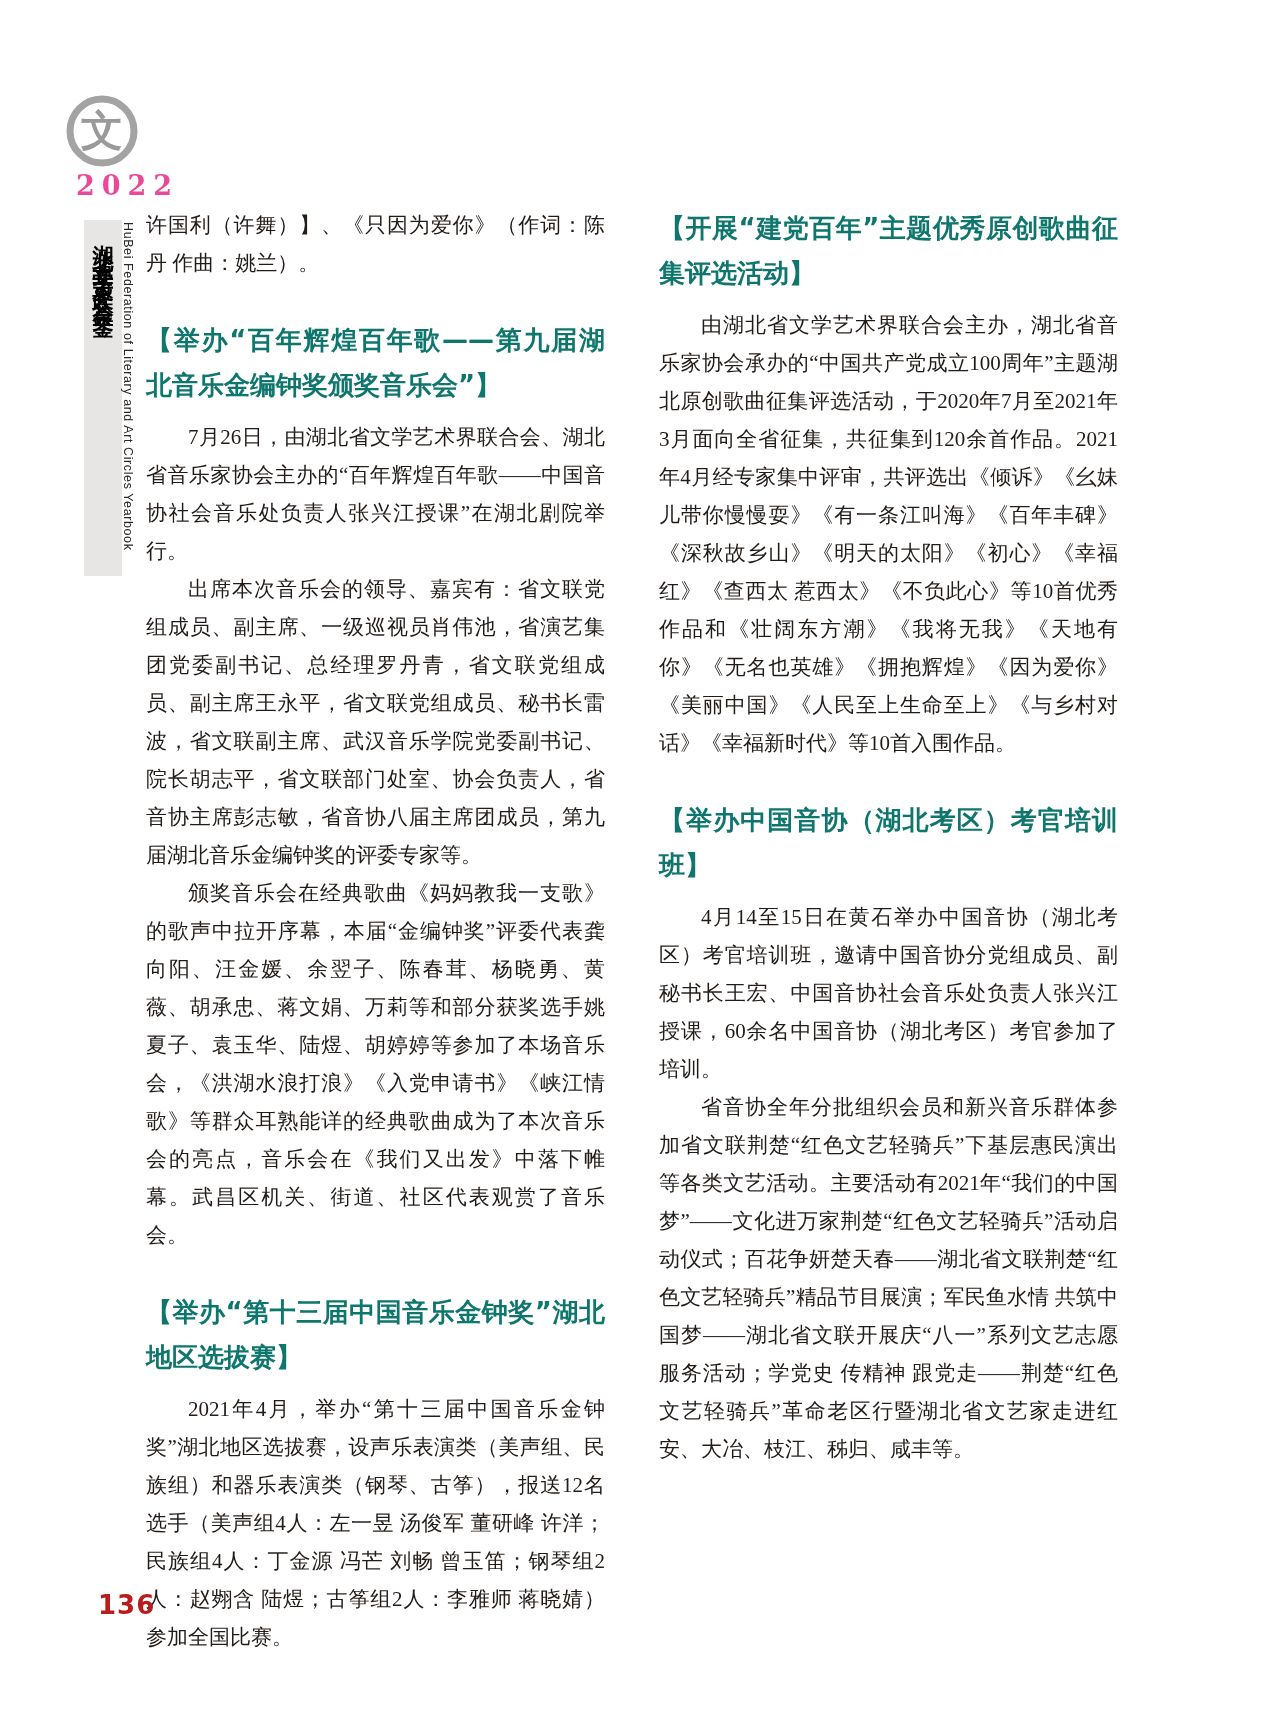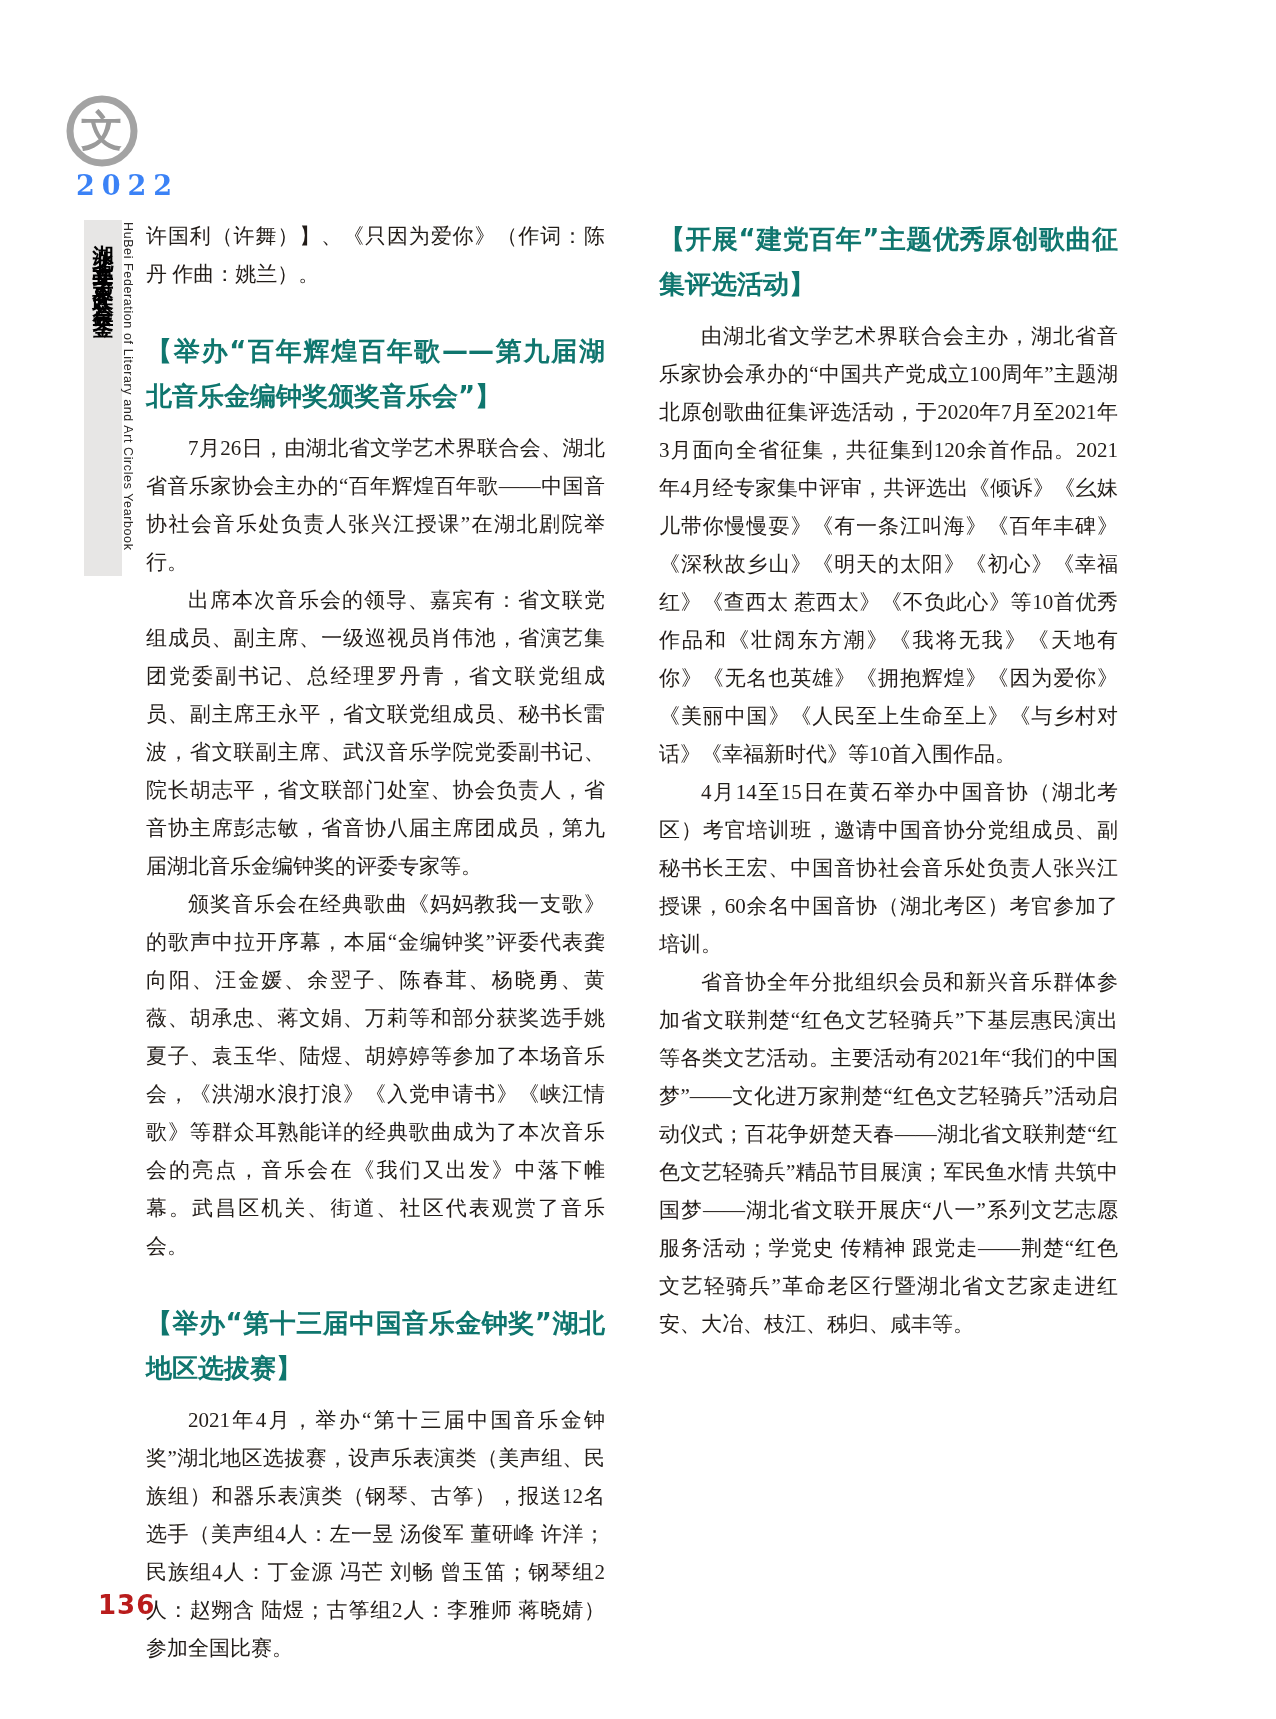--- a/index.html
+++ b/index.html
@@ -6,21 +6,21 @@
   html,body { background:#888; }
   .page {
     position:relative; width:1276px; height:1719px; margin:0 auto;
     background:#ffffff; color:#1f1a16; overflow:hidden;
   }
   
   .logo { position:absolute; left:62px; top:90px; width:80px; height:82px; }
   .year {
     position:absolute; left:76px; top:170px;
     font-family:"DejaVu Serif","Liberation Serif",serif;
-    font-weight:bold; font-size:27px; letter-spacing:7px; color:#3b82f6;
+    font-weight:bold; font-size:27px; letter-spacing:7px; color:#ec4899;
   }
   
   .sidebar-cn {
     position:absolute; left:84px; top:220px;
     writing-mode:vertical-rl; text-orientation:upright;
     background:#e7e6e5; color:#000;
     font-family:"Liberation Sans","DejaVu Sans",sans-serif;
     font-weight:bold; font-size:21px; letter-spacing:6px;
     padding:8px 5px; height:356px;
   }
@@ -39,21 +39,21 @@
   }
   .col-left  { left:146px; }
   .col-right { left:659px; }
   .para      { text-indent:2em; }
   .para-cont { text-indent:0; }
   .heading {
     font-family:"DejaVu Sans","Liberation Sans",sans-serif;
     font-weight:bold; font-size:26px; line-height:45px;
     margin:36px 0 10px; text-indent:0; color:#0f766e; text-align:justify;
   }
-  .column > :first-child { margin-top:13px; }
+  .column > :first-child { margin-top:2px; }
   .pageno {
     position:absolute; left:98px; top:1590px;
     font-family:"DejaVu Sans","Liberation Sans",sans-serif;
     font-weight:bold; font-size:26px; letter-spacing:1px; color:#b91c1c;
   }
 </style>
 </head>
 <body>
 
 <div class="page">
@@ -76,19 +76,20 @@
     <div class="para">7月26日，由湖北省文学艺术界联合会、湖北省音乐家协会主办的“百年辉煌百年歌——中国音协社会音乐处负责人张兴江授课”在湖北剧院举行。</div>
     <div class="para">出席本次音乐会的领导、嘉宾有：省文联党组成员、副主席、一级巡视员肖伟池，省演艺集团党委副书记、总经理罗丹青，省文联党组成员、副主席王永平，省文联党组成员、秘书长雷波，省文联副主席、武汉音乐学院党委副书记、院长胡志平，省文联部门处室、协会负责人，省音协主席彭志敏，省音协八届主席团成员，第九届湖北音乐金编钟奖的评委专家等。</div>
     <div class="para">颁奖音乐会在经典歌曲《妈妈教我一支歌》的歌声中拉开序幕，本届“金编钟奖”评委代表龚向阳、汪金媛、余翌子、陈春茸、杨晓勇、黄薇、胡承忠、蒋文娟、万莉等和部分获奖选手姚夏子、袁玉华、陆煜、胡婷婷等参加了本场音乐会，《洪湖水浪打浪》《入党申请书》《峡江情歌》等群众耳熟能详的经典歌曲成为了本次音乐会的亮点，音乐会在《我们又出发》中落下帷幕。武昌区机关、街道、社区代表观赏了音乐会。</div>
     <div class="heading">【举办“第十三届中国音乐金钟奖”湖北地区选拔赛】</div>
     <div class="para">2021年4月，举办“第十三届中国音乐金钟奖”湖北地区选拔赛，设声乐表演类（美声组、民族组）和器乐表演类（钢琴、古筝），报送12名选手（美声组4人：左一昱 汤俊军 董研峰 许洋；民族组4人：丁金源 冯芒 刘畅 曾玉笛；钢琴组2人：赵翙含 陆煜；古筝组2人：李雅师 蒋晓婧）参加全国比赛。</div>
   </div>
 
   <div class="column col-right">
     <div class="heading">【开展“建党百年”主题优秀原创歌曲征集评选活动】</div>
     <div class="para">由湖北省文学艺术界联合会主办，湖北省音乐家协会承办的“中国共产党成立100周年”主题湖北原创歌曲征集评选活动，于2020年7月至2021年3月面向全省征集，共征集到120余首作品。2021年4月经专家集中评审，共评选出《倾诉》《幺妹儿带你慢慢耍》《有一条江叫海》《百年丰碑》《深秋故乡山》《明天的太阳》《初心》《幸福红》《查西太 惹西太》《不负此心》等10首优秀作品和《壮阔东方潮》《我将无我》《天地有你》《无名也英雄》《拥抱辉煌》《因为爱你》《美丽中国》《人民至上生命至上》《与乡村对话》《幸福新时代》等10首入围作品。</div>
+    <div class="heading">【举办中国音协（湖北考区）考官培训班】</div>
     <div class="para">4月14至15日在黄石举办中国音协（湖北考区）考官培训班，邀请中国音协分党组成员、副秘书长王宏、中国音协社会音乐处负责人张兴江授课，60余名中国音协（湖北考区）考官参加了培训。</div>
     <div class="para">省音协全年分批组织会员和新兴音乐群体参加省文联荆楚“红色文艺轻骑兵”下基层惠民演出等各类文艺活动。主要活动有2021年“我们的中国梦”——文化进万家荆楚“红色文艺轻骑兵”活动启动仪式；百花争妍楚天春——湖北省文联荆楚“红色文艺轻骑兵”精品节目展演；军民鱼水情 共筑中国梦——湖北省文联开展庆“八一”系列文艺志愿服务活动；学党史 传精神 跟党走——荆楚“红色文艺轻骑兵”革命老区行暨湖北省文艺家走进红安、大冶、枝江、秭归、咸丰等。</div>
   </div>
 
   <div class="pageno">136</div>
 
 </div>
 
 </body></html>

